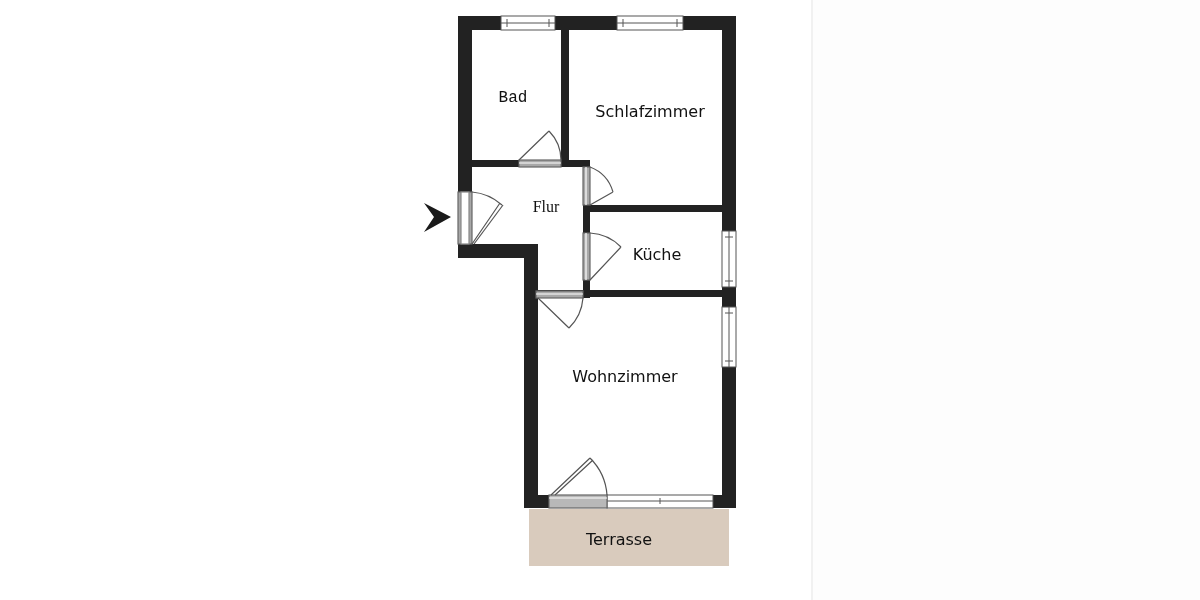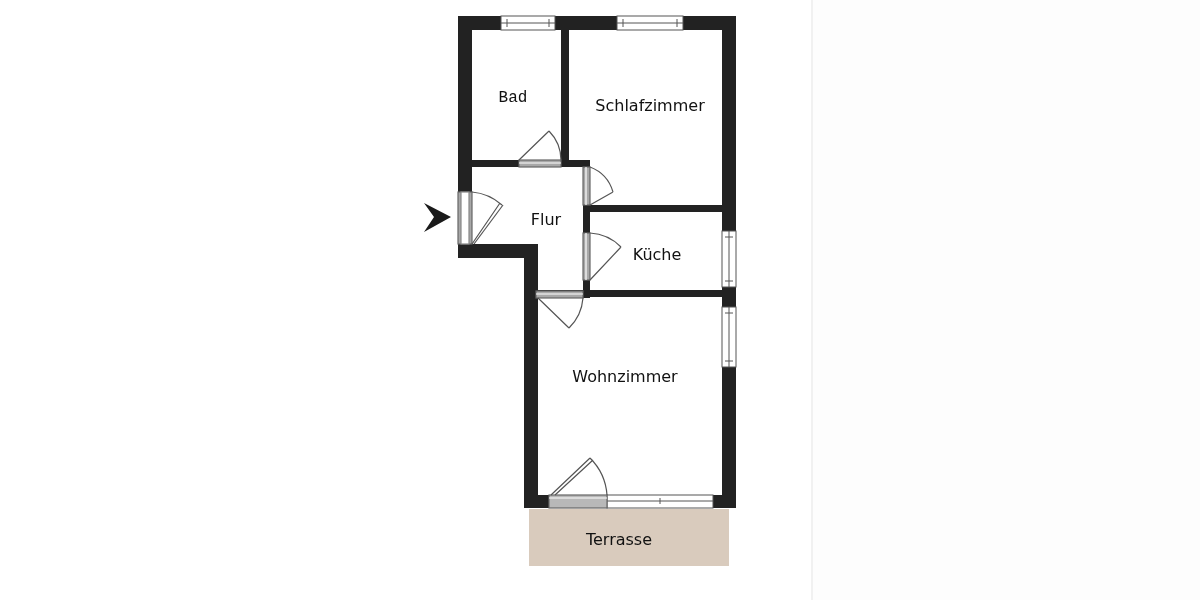--- a/index.html
+++ b/index.html
@@ -108,17 +108,17 @@
 
     <rect x="549" y="495" width="58" height="13" fill="#b8b8b8" stroke="#666"></rect>
     <line x1="549" y1="498" x2="607" y2="498" stroke="#fff"></line>
     <path d="M551 495 L590 458 M555 495 L593 460 M590 458 A58 58 0 0 1 607 495"></path>
   </g>
 
   <polygon points="424,203 451,217 424,232 434,217" fill="#1a1a1a"></polygon>
 </svg>
 
 <div class="room-label" style="left:513px;top:98px;font-family:Liberation Mono, monospace;">Bad</div>
-<div class="room-label" style="left:650px;top:105px;text-align:right;">Schlafzimmer</div>
-<div class="room-label" style="left:546px;top:219px;">Flur</div>
+<div class="room-label" style="left:650px;top:111px;text-align:right;">Schlafzimmer</div>
+<div class="room-label" style="left:546px;top:207px;font-family:Liberation Serif, serif;">Flur</div>
 <div class="room-label" style="left:657px;top:254px;text-align:right;">Küche</div>
 <div class="room-label" style="left:625px;top:376px;">Wohnzimmer</div>
 <div class="room-label" style="left:619px;top:539px;">Terrasse</div>
 
 </body></html>

